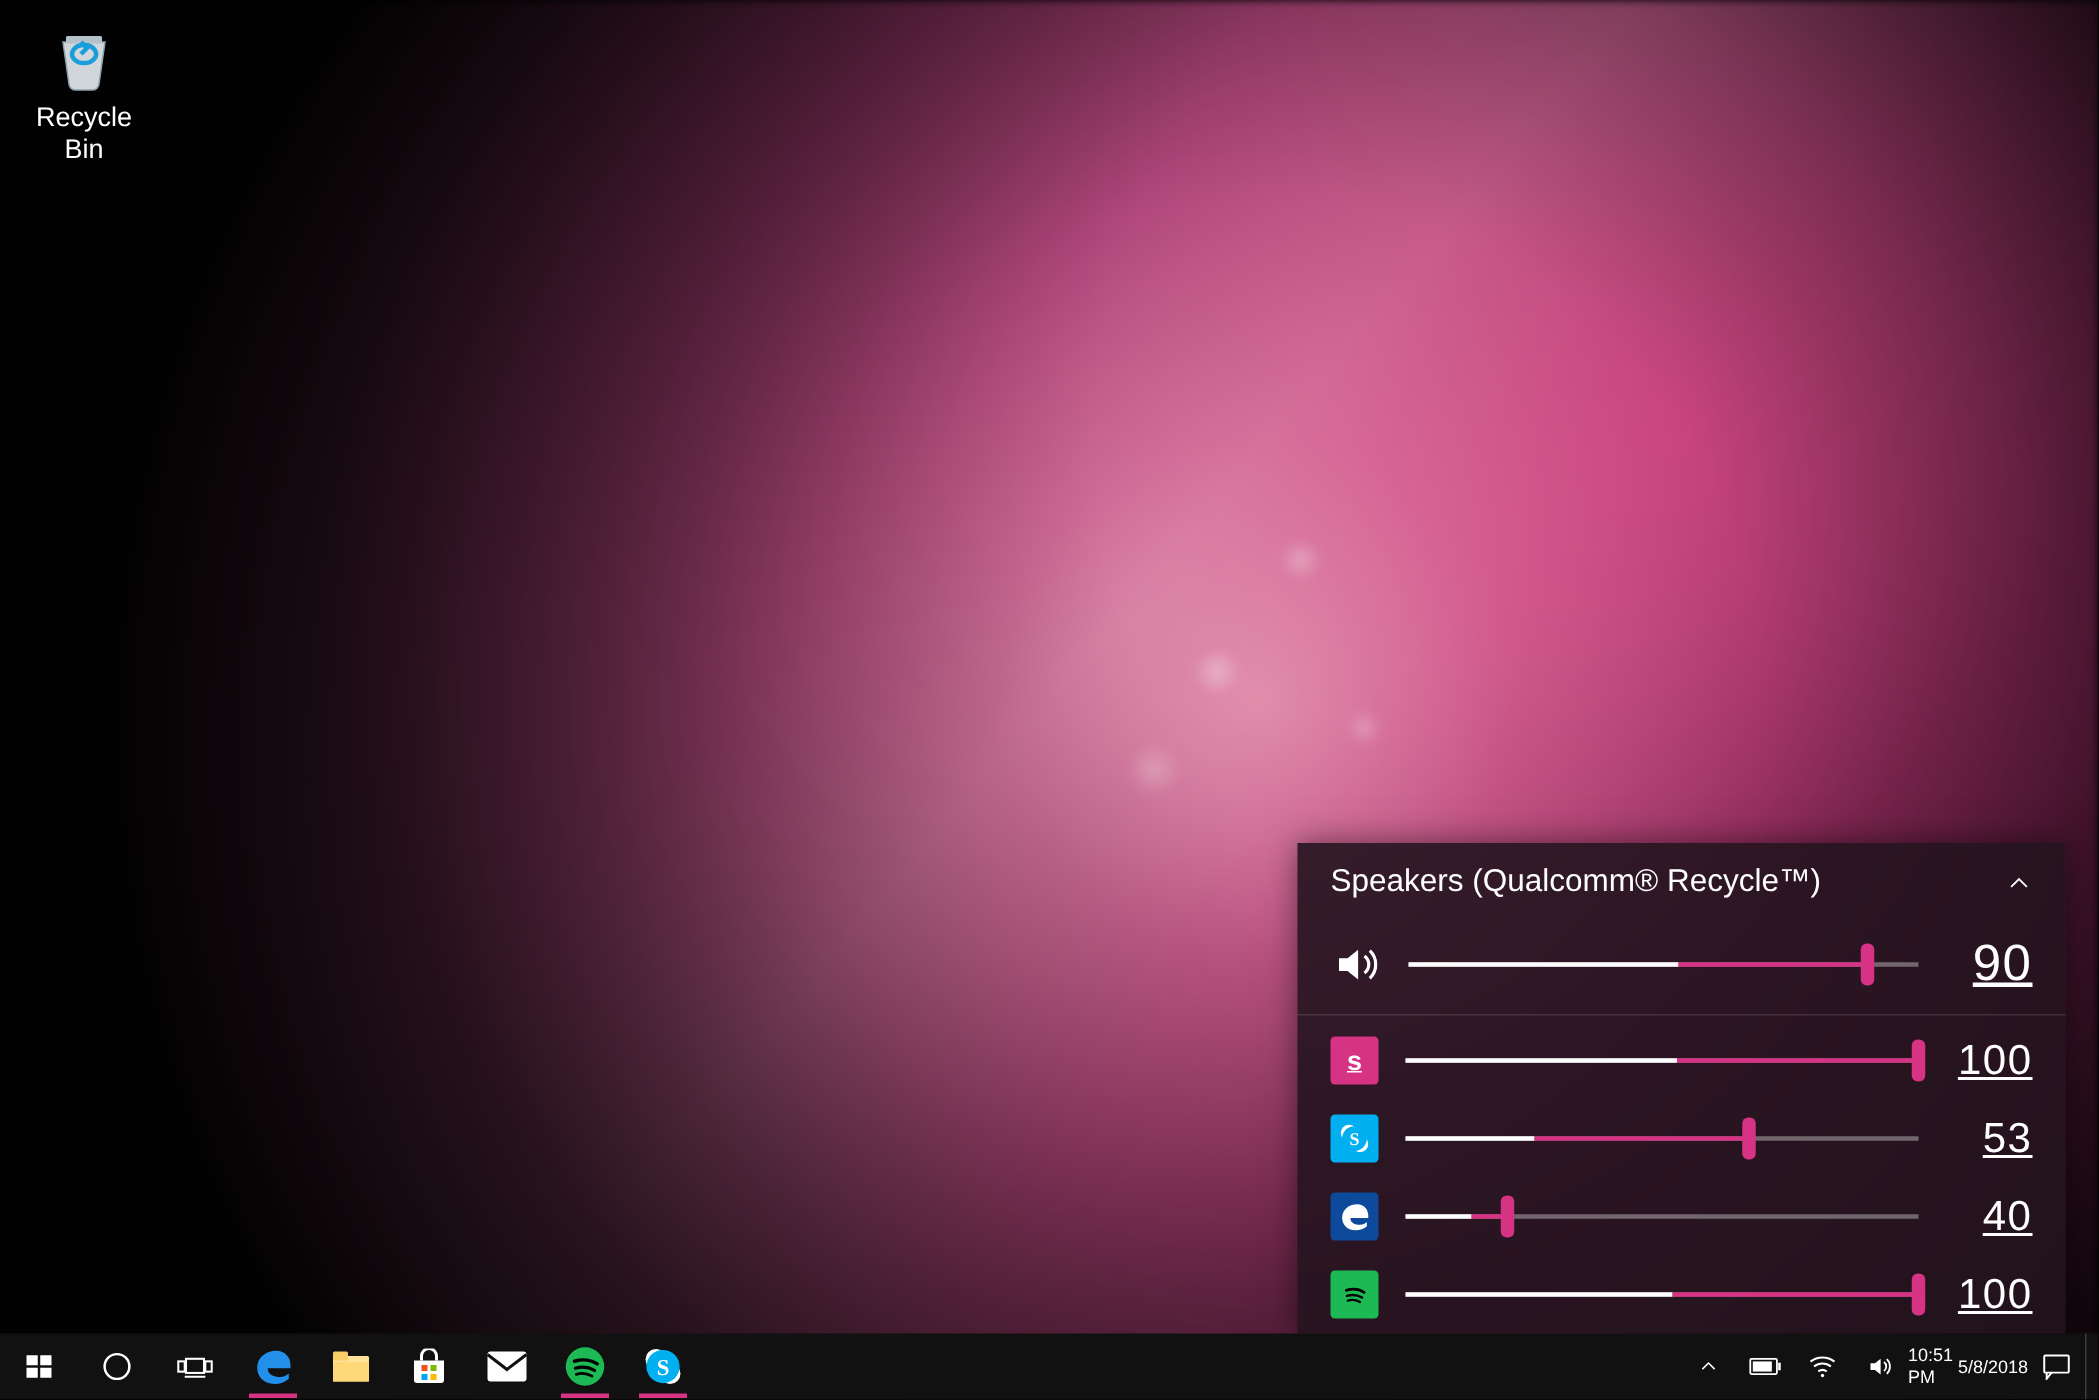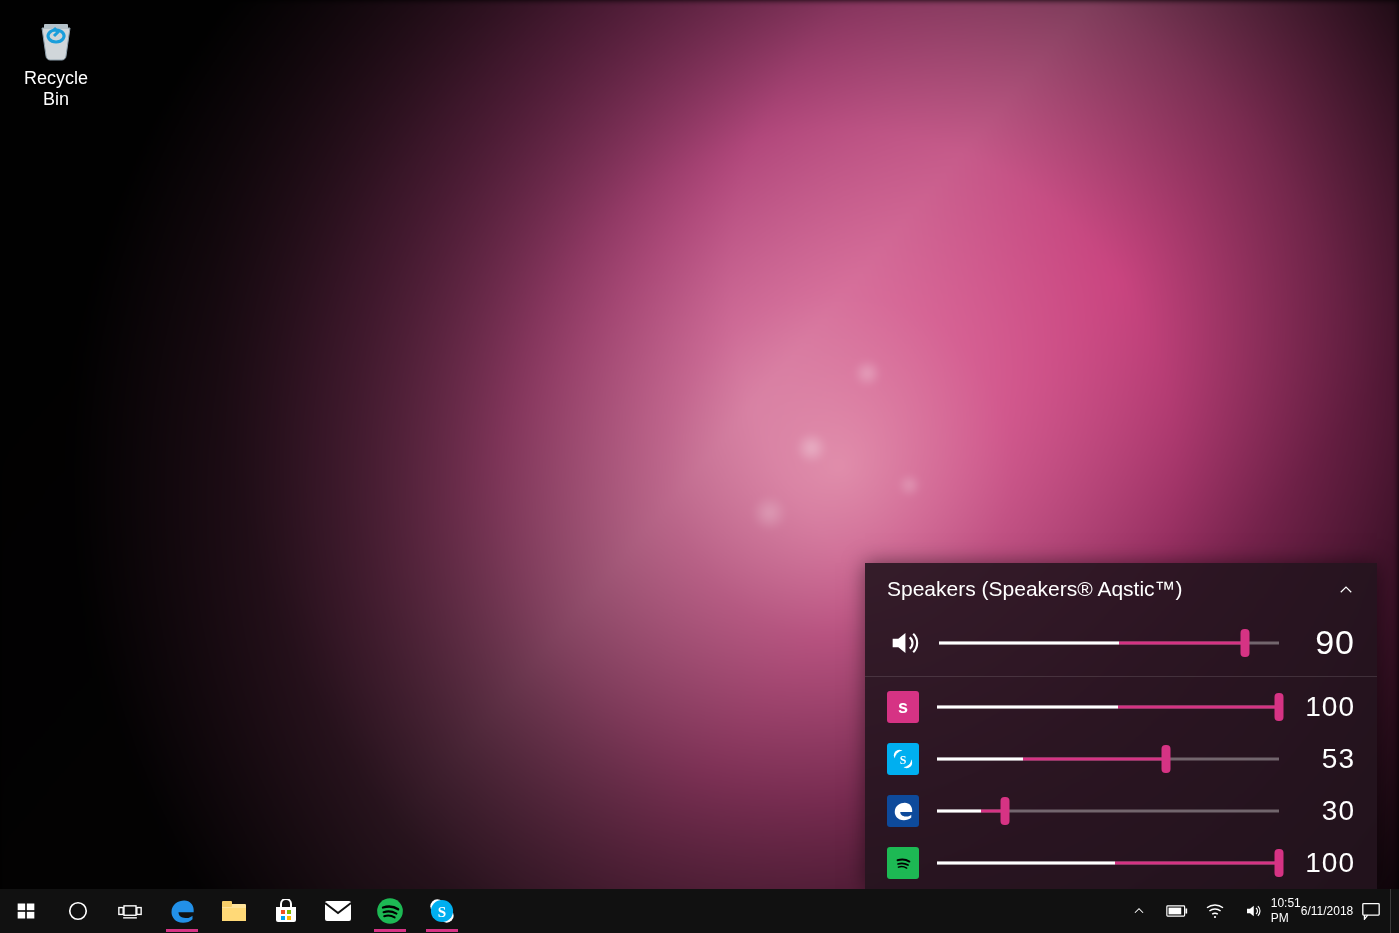--- a/index.html
+++ b/index.html
@@ -72,20 +72,21 @@
     font-size:16px;
     color:#eee;
     cursor:pointer;
     padding:4px;
   }
   .volume-row {
     display:flex;
     align-items:center;
     padding: 10px 22px;
     gap: 18px;
+    text-decoration: underline;
   }
   .volume-row .app-icon {
     width:32px; height:32px;
     flex:0 0 32px;
     display:flex; align-items:center; justify-content:center;
     border-radius:3px;
     font-weight:600;
   }
   .volume-flyout .separator{
     height:1px;
@@ -202,21 +203,21 @@
       <rect x="12" y="10" width="24" height="5" rx="1" fill="#b5c2ca"></rect>
       <path d="M24 16 a8 6 0 1 0 0.1 0" fill="none" stroke="#1a9edb" stroke-width="3"></path>
       <path d="M22 14 l4 4 -4 4" fill="none" stroke="#1a9edb" stroke-width="3"></path>
     </svg>
   </div>
   <div>Recycle Bin</div>
 </div>
 
 <div class="volume-flyout">
   <div class="volume-header">
-    <div class="title">Speakers (Speakers® Aqstic™)</div>
+    <div class="title">Speakers (Qualcomm® Recycle™)</div>
     <div class="chevron">
       <svg width="18" height="18" viewBox="0 0 24 24" fill="none" stroke="#fff" stroke-width="1.6">
           <polyline points="5 15 12 8 19 15"></polyline>
         </svg>
     </div>
   </div>
 
   <div class="volume-row master-row">
     <div class="app-icon" style="background:transparent;">
       <svg width="34" height="34" viewBox="0 0 24 24" fill="none" stroke="#fff" stroke-width="1.5">
@@ -270,21 +271,21 @@
       <svg width="22" height="22" viewBox="0 0 24 24">
           <path d="M3 13 C3 6 9 3 14 3 c5 0 8 4 8 8 v2 H9 c0 4 4 5 7 5 c2 0 4 -1 5 -2 v3 c-2 2 -5 3 -8 3 C6 22 3 17 3 13 z" fill="#fff"></path>
         </svg>
     </div>
     <div class="slider">
         <div class="track-bg"></div>
         <div class="track-fg-white" style="width: 13%;"></div>
         <div class="track-fg-accent" style="left: 13%; width: 7%; background: rgb(214, 51, 132);"></div>
         <div class="thumb" style="left: 20%; background: rgb(214, 51, 132);"></div>
       </div>
-    <div class="volume-value">30</div>
+    <div class="volume-value">40</div>
   </div>
 
   <div class="volume-row">
     <div class="app-icon app-spotify">
       <svg width="22" height="22" viewBox="0 0 24 24">
           <circle cx="12" cy="12" r="11" fill="#1db954"></circle>
           <path d="M6 9 c5 -1.5 10 -0.5 13 1.5" stroke="#000" stroke-width="2" fill="none" stroke-linecap="round"></path>
           <path d="M6.5 13 c4 -1.2 8 -0.5 11 1.2" stroke="#000" stroke-width="1.8" fill="none" stroke-linecap="round"></path>
           <path d="M7 16.5 c3 -1 6.5 -0.5 9 1" stroke="#000" stroke-width="1.6" fill="none" stroke-linecap="round"></path>
         </svg>
@@ -397,21 +398,21 @@
     </div>
     <div class="tb-sys">
       <svg width="20" height="18" viewBox="0 0 24 24" fill="none" stroke="#fff" stroke-width="1.6">
           <path d="M4 9 h4 l5 -4 v14 l-5 -4 h-4 z" fill="#fff" stroke="none"></path>
           <path d="M16 8 a5 5 0 0 1 0 8"></path>
           <path d="M18.5 5.5 a9 9 0 0 1 0 13"></path>
         </svg>
     </div>
     <div class="tb-clock">
       <div>10:51 PM</div>
-      <div>6/11/2018</div>
+      <div>5/8/2018</div>
     </div>
     <div class="tb-sys">
       <svg width="20" height="18" viewBox="0 0 24 22" fill="none" stroke="#fff" stroke-width="1.6">
           <rect x="2" y="2" width="20" height="14" rx="1"></rect>
           <path d="M8 16 l-4 5 v-5"></path>
         </svg>
     </div>
     <div class="tb-showdesktop"></div>
   </div>
 </div>

